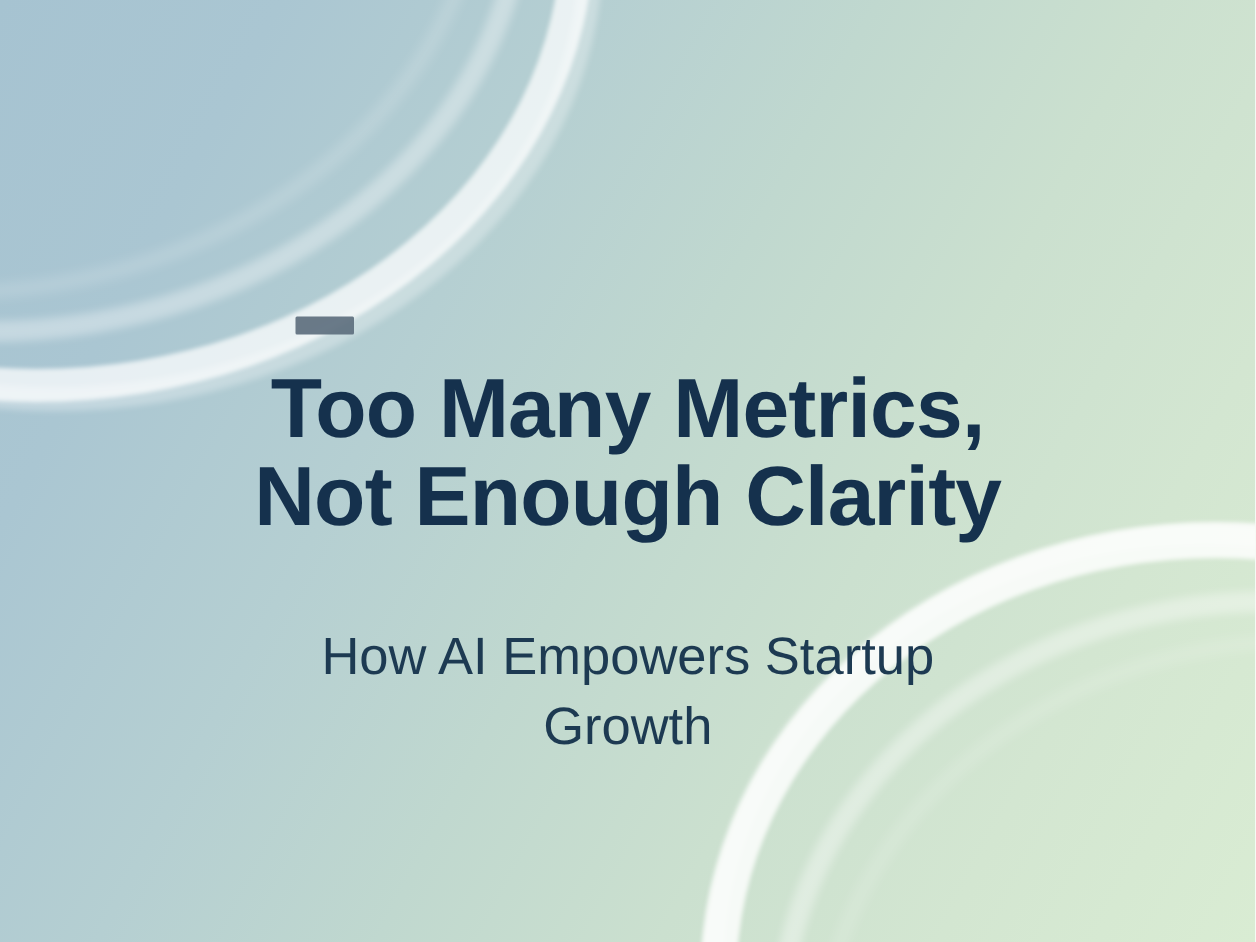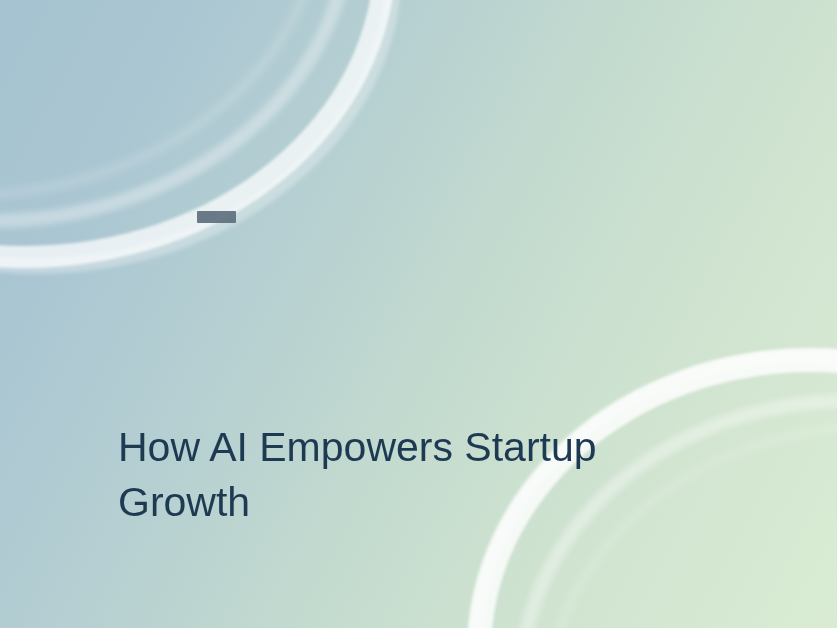--- a/index.html
+++ b/index.html
@@ -142,22 +142,22 @@
     letter-spacing: -0.5px;
     color: #15314d;
     white-space: pre-line;
   }
 
   .subtitle {
     position: absolute;
     top: 386px;
     left: 118px;
     right: 118px;
-    text-align: left;
-    font-size: 41px;
+    text-align: center;
+    font-size: 35px;
     font-weight: normal;
     line-height: 1.33;
     color: #1d3a52;
     white-space: pre-line;
   }
 
   
   .caret-artifact {
     position: absolute;
     left: 197px;
@@ -180,20 +180,22 @@
     <div class="ring tl-ring-2"></div>
     <div class="ring tl-ring-1"></div>
 
     <div class="ring br-ring-4"></div>
     <div class="ring br-ring-3"></div>
     <div class="ring br-ring-2"></div>
     <div class="ring br-ring-1"></div>
   </div>
 
   <div class="content">
+    <h1 class="title">Too Many Metrics,
+Not Enough Clarity</h1>
 
     <div class="caret-artifact"></div>
 
     <h2 class="subtitle">How AI Empowers Startup
 Growth</h2>
   </div>
 
 </div>
 
 </body></html>

